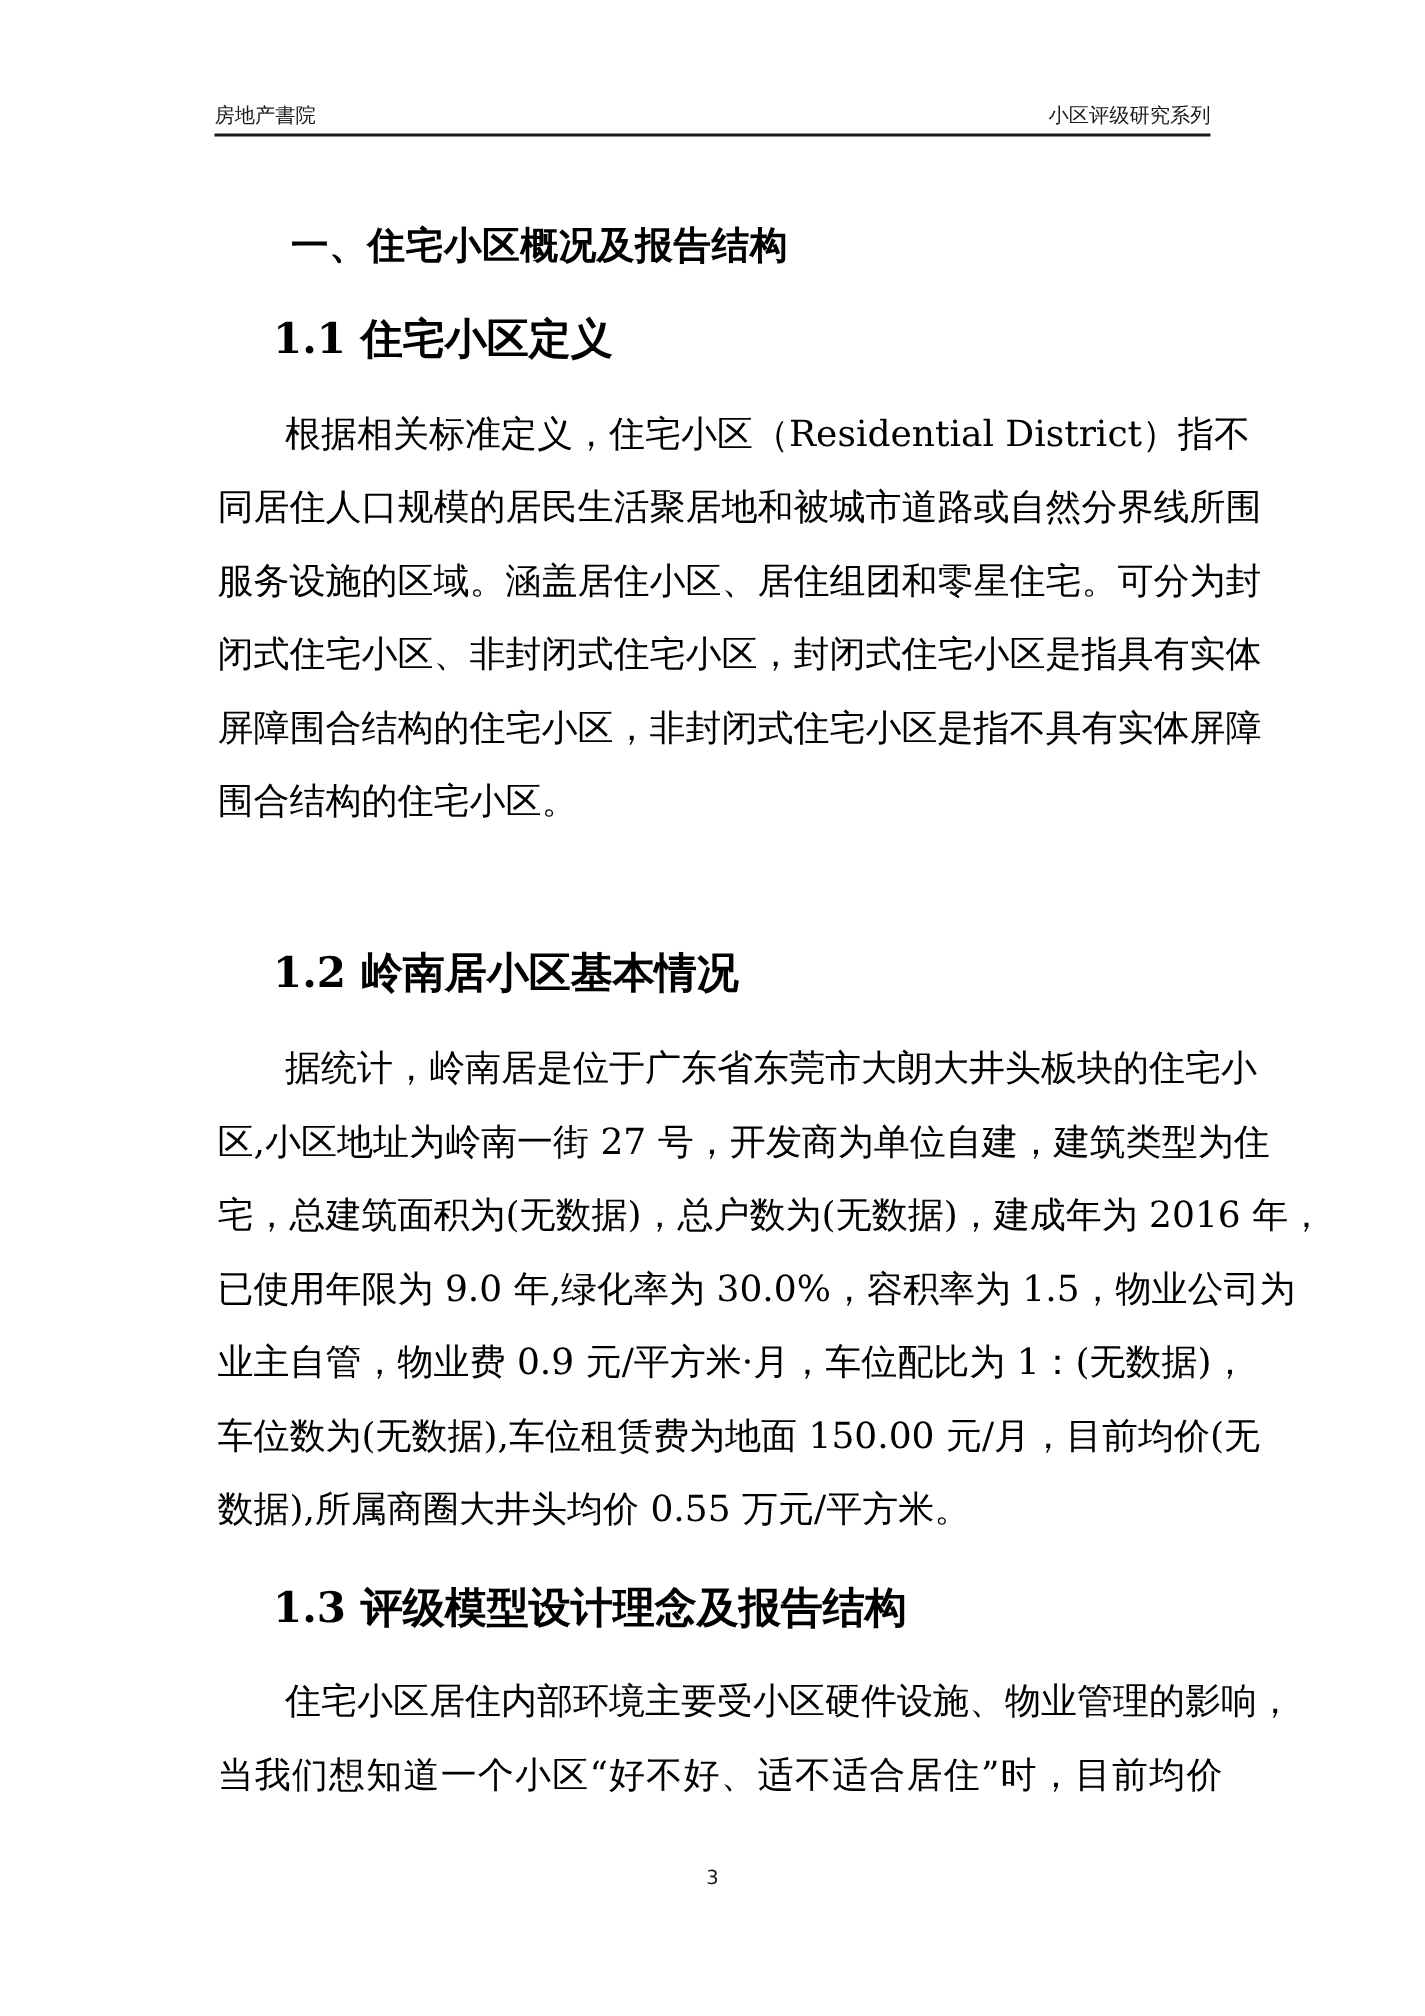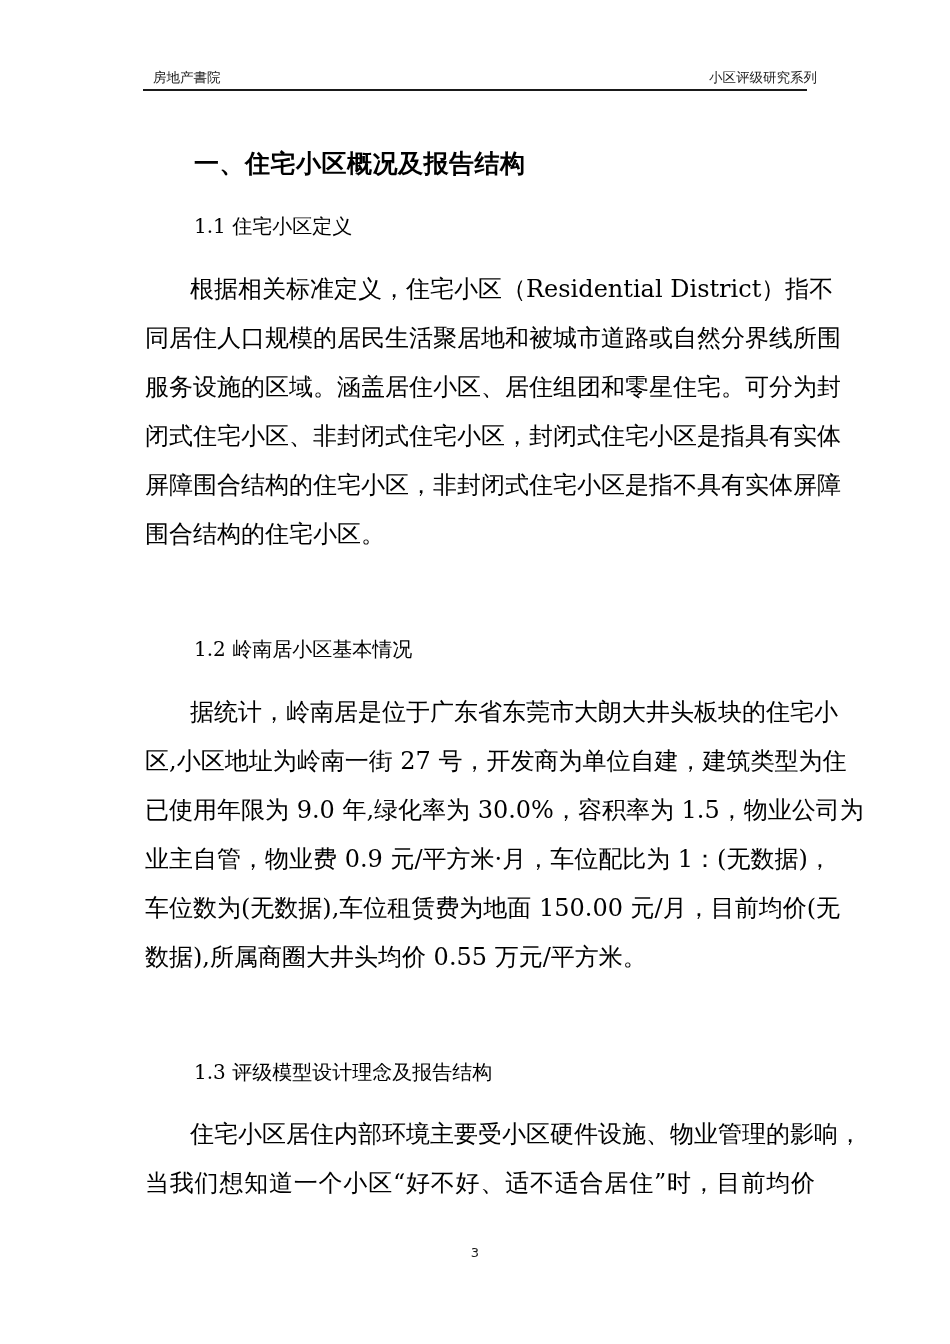--- a/index.html
+++ b/index.html
@@ -18,21 +18,20 @@
     .page-header {
       position: absolute;
       left: 143px;
       top: 66px;
       width: 664px;
       height: 22px;
       font-family: "DejaVu Sans", "Liberation Sans", sans-serif;
       font-size: 13.5px;
       line-height: 22px;
       color: #1a1a1a;
-      margin-left: 10px;
     }
     .page-header .left { position: absolute; left: 0; top: 0; }
     .page-header .right { position: absolute; right: 0; top: 0; text-align: right; }
     .header-rule {
       position: absolute;
       left: 143px;
       top: 89px;
       width: 664px;
       height: 2px;
       background: #1a1a1a;
@@ -42,23 +41,23 @@
       left: 194px;
       top: 146px;
       font-size: 25px;
       font-weight: bold;
       line-height: 36px;
       letter-spacing: 0.5px;
       white-space: nowrap;
     }
     .h2 {
       position: absolute;
-      left: 194px;
-      font-size: 20px;
-      font-weight: normal;
+      left: 182px;
+      font-size: 28px;
+      font-weight: bold;
       line-height: 30px;
       white-space: nowrap;
     }
     .para {
       position: absolute;
       left: 145px;
       width: 670px;
       font-size: 24px;
       line-height: 49px;
       text-align: justify;
@@ -100,20 +99,21 @@
   <span class="line">服务设施的区域。涵盖居住小区、居住组团和零星住宅。可分为封</span>
   <span class="line">闭式住宅小区、非封闭式住宅小区，封闭式住宅小区是指具有实体</span>
   <span class="line">屏障围合结构的住宅小区，非封闭式住宅小区是指不具有实体屏障</span>
   <span class="line last">围合结构的住宅小区。</span>
 </div>
 
 <div class="h2" style="top:634px;">1.2 岭南居小区基本情况</div>
 <div class="para" style="top:688px;">
   <span class="line first">据统计，岭南居是位于广东省东莞市大朗大井头板块的住宅小</span>
   <span class="line">区,小区地址为岭南一街 27 号，开发商为单位自建，建筑类型为住</span>
+  <span class="line">宅，总建筑面积为(无数据)，总户数为(无数据)，建成年为 2016 年，</span>
   <span class="line">已使用年限为 9.0 年,绿化率为 30.0%，容积率为 1.5，物业公司为</span>
   <span class="line">业主自管，物业费 0.9 元/平方米·月，车位配比为 1：(无数据)，</span>
   <span class="line">车位数为(无数据),车位租赁费为地面 150.00 元/月，目前均价(无</span>
   <span class="line last">数据),所属商圈大井头均价 0.55 万元/平方米。</span>
 </div>
 
 <div class="h2" style="top:1057px;">1.3 评级模型设计理念及报告结构</div>
 <div class="para" style="top:1110px;">
   <span class="line first">住宅小区居住内部环境主要受小区硬件设施、物业管理的影响，</span>
   <span class="line">当我们想知道一个小区“好不好、适不适合居住”时，目前均价</span>

